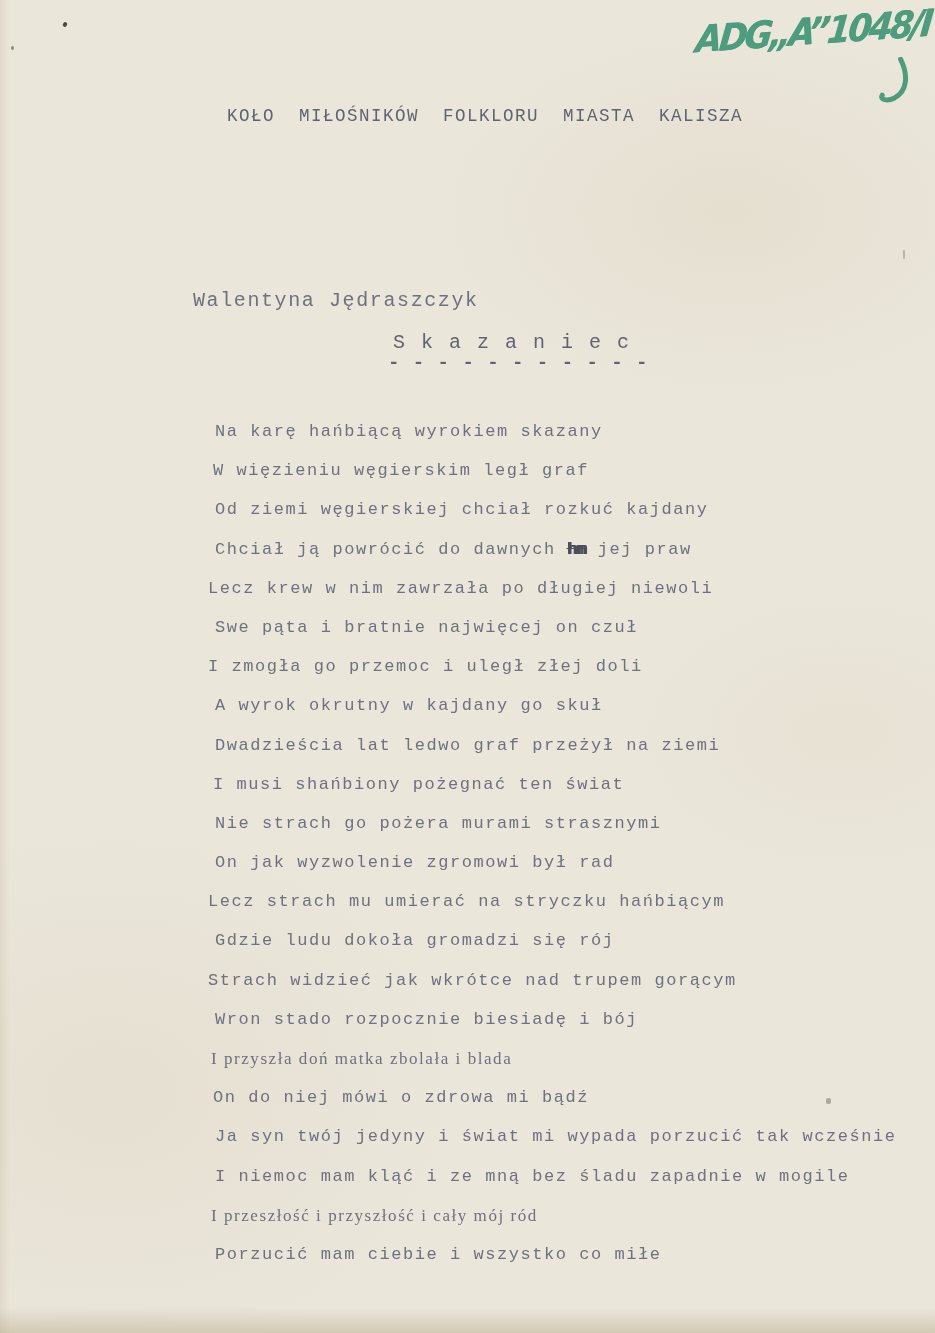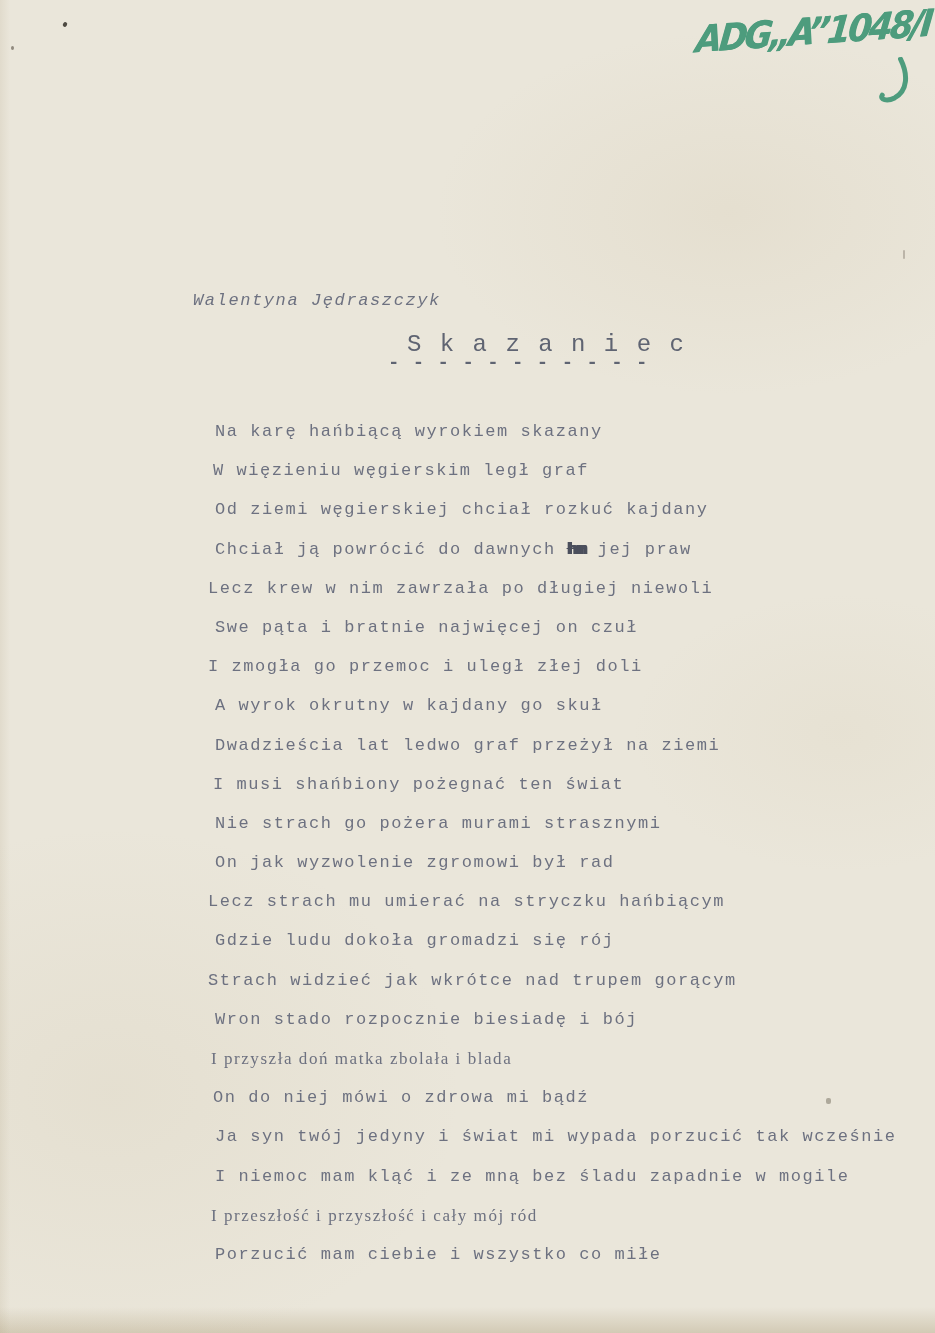--- a/index.html
+++ b/index.html
@@ -61,31 +61,30 @@
     font-size:17.5px;
     letter-spacing:1.5px;
     word-spacing:12px;
     color:var(--ink-dark);
     white-space:nowrap;
   }
 
   .author-block{
     position:absolute;
     left:193px;top:201px;
-    font-size:17px;
+    font-size:20px;
     letter-spacing:1.6px;
     line-height:40px;
     white-space:pre;
-    font-style:italic;
   }
 
   .poem-title{
     position:absolute;
-    left:407px;top:331px;
-    font-size:24px;
+    left:393px;top:331px;
+    font-size:20px;
     letter-spacing:2px;
     color:var(--ink-dark);
     white-space:pre;
   }
   .poem-underline{
     position:absolute;
     left:388px;top:352px;
     font-size:19px;
     font-weight:bold;
     letter-spacing:1px;
@@ -106,21 +105,21 @@
   .poem .line:nth-child(7),
   .poem .line:nth-child(13),
   .poem .line:nth-child(15){margin-left:-7px;}
   .poem .line:nth-child(17),
   .poem .line:nth-child(21){margin-left:-4px;font-family:Liberation Serif, serif;}
   .poem .line:nth-child(2),
   .poem .line:nth-child(10),
   .poem .line:nth-child(18){margin-left:-2px;}
 
   .overstrike{
-    font-weight:bold;
+    font-weight:normal;
     color:#4b4f5c;
     text-decoration:line-through;
     text-shadow:1px 0 0 #4b4f5c, -1px 0 0 #4b4f5c;
     letter-spacing:-1px;
   }
 
   .speck{position:absolute;border-radius:50%;pointer-events:none;}
   .speck.s1{left:63px;top:22px;width:4px;height:5px;background:#4e4a42;transform:rotate(35deg);}
   .speck.s2{left:11px;top:46px;width:3px;height:4px;background:#6a6357;opacity:.7;}
   .speck.s3{left:826px;top:1098px;width:5px;height:6px;background:#7c7668;opacity:.55;border-radius:2px;}
@@ -134,20 +133,21 @@
   <div class="speck s1"></div>
   <div class="speck s2"></div>
   <div class="speck s3"></div>
   <div class="speck s4"></div>
 
   <div class="archive-mark">ADG„A”1048/I</div>
   <svg class="marker-hook" width="40" height="50" viewBox="0 0 40 50">
     <path d="M 30 2 C 36 18, 34 34, 20 40 C 12 43, 5 40, 8 36" fill="none" stroke="#4d9c7d" stroke-width="5" stroke-linecap="round"></path>
   </svg>
 
+  <div class="doc-header">KOŁO MIŁOŚNIKÓW FOLKLORU MIASTA KALISZA</div>
 
   <div class="author-block">
     <div>Walentyna Jędraszczyk</div>
   </div>
 
   <div class="poem-title">S k a z a n i e c</div>
   <div class="poem-underline">- - - - - - - - - - -</div>
 
   <div class="poem"><div class="line">Na karę hańbiącą wyrokiem skazany</div><div class="line">W więzieniu węgierskim legł graf</div><div class="line">Od ziemi węgierskiej chciał rozkuć kajdany</div><div class="line">Chciał ją powrócić do dawnych <span class="overstrike">hm</span> jej praw</div><div class="line">Lecz krew w nim zawrzała po długiej niewoli</div><div class="line">Swe pąta i bratnie najwięcej on czuł</div><div class="line">I zmogła go przemoc i uległ złej doli</div><div class="line">A wyrok okrutny w kajdany go skuł</div><div class="line">Dwadzieścia lat ledwo graf przeżył na ziemi</div><div class="line">I musi shańbiony pożegnać ten świat</div><div class="line">Nie strach go pożera murami strasznymi</div><div class="line">On jak wyzwolenie zgromowi był rad</div><div class="line">Lecz strach mu umierać na stryczku hańbiącym</div><div class="line">Gdzie ludu dokoła gromadzi się rój</div><div class="line">Strach widzieć jak wkrótce nad trupem gorącym</div><div class="line">Wron stado rozpocznie biesiadę i bój</div><div class="line">I przyszła doń matka zbolała i blada</div><div class="line">On do niej mówi o zdrowa mi bądź</div><div class="line">Ja syn twój jedyny i świat mi wypada porzucić tak wcześnie</div><div class="line">I niemoc mam kląć i ze mną bez śladu zapadnie w mogile</div><div class="line">I przeszłość i przyszłość i cały mój ród</div><div class="line">Porzucić mam ciebie i wszystko co miłe</div></div>
 

